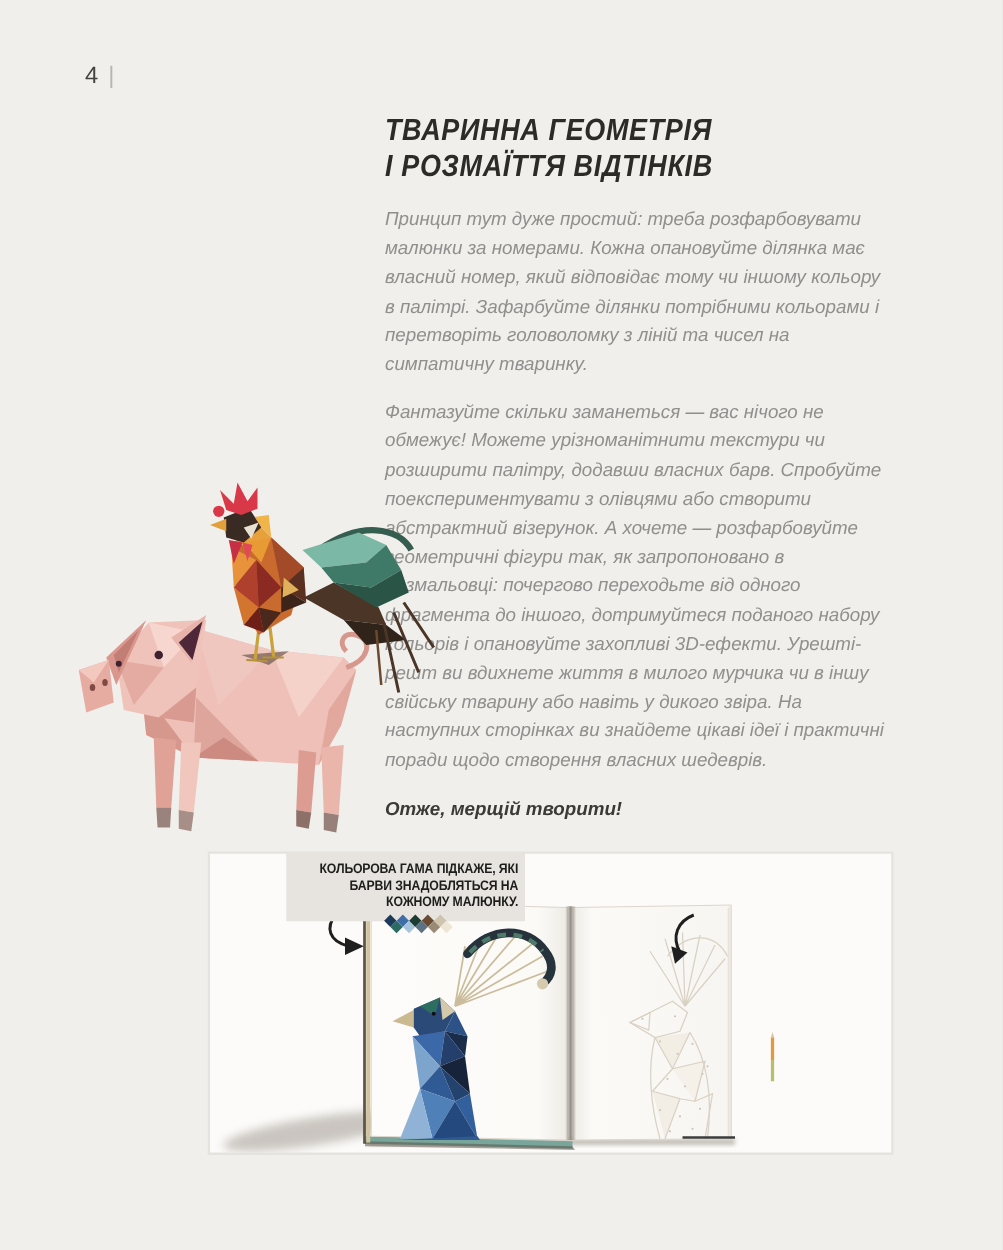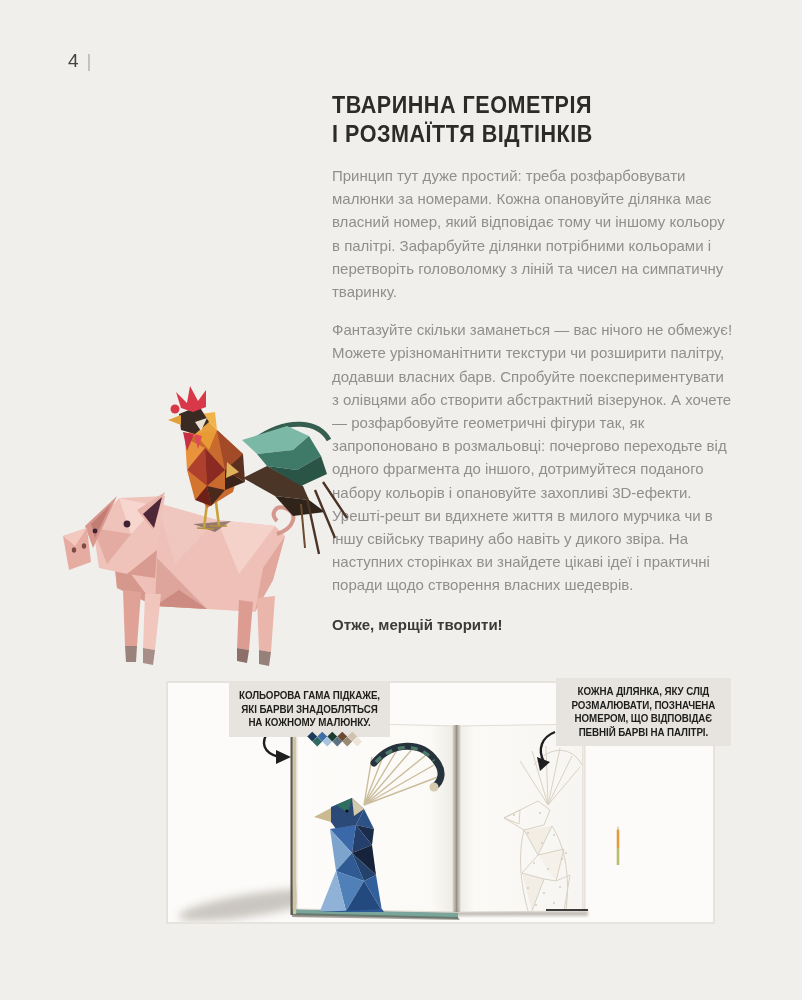--- a/index.html
+++ b/index.html
@@ -2,35 +2,35 @@
 <html><head>
 <meta charset="utf-8">
 <style>
   html,body{margin:0;padding:0;background:#e7e5e2;}
   .page{position:relative;width:802px;height:1000px;background:#f1efec;overflow:hidden;
         font-family:"Liberation Sans",sans-serif;margin:0 auto;}
   
   .pagenum{position:absolute;left:68px;top:50px;font-size:19px;color:#45423f;}
   .pagenum .sep{color:#bab5af;margin-left:8px;font-weight:300;}
   
-  .content{position:absolute;left:332px;top:90px;width:402px;}
+  .content{position:absolute;left:308px;top:90px;width:402px;font-style:italic;}
   .title{font-weight:bold;font-size:24.5px;line-height:29px;color:#2d2b28;letter-spacing:.6px;
          transform:scaleX(.88);transform-origin:left top;width:116%;margin:0 0 16px 0;}
   .para{font-size:15px;line-height:23.2px;color:#908f8d;margin:0 0 15px 0;}
   .cta{font-size:15px;line-height:22px;color:#3c3a37;font-weight:bold;margin-top:17px;}
   
   .panel{position:absolute;left:166px;top:681px;width:549px;height:243px;box-sizing:border-box;
          background:#fcfbf9;border:2px solid #e6e3de;}
   .panel svg{position:absolute;left:0;top:0;width:100%;height:100%;display:block;}
   
   .callout{position:absolute;background:#e7e4df;color:#1d1d1b;text-align:center;
            padding:7px 5px;box-sizing:border-box;z-index:5;}
   .callout .ct{display:block;font-size:11px;line-height:13.5px;font-weight:bold;letter-spacing:-.1px;
                width:112%;margin-left:-6%;transform:scaleX(.89);transform-origin:center top;}
-  #co-palette{left:229px;top:682px;width:161px;}
+  #co-palette{left:229px;top:682px;width:191px;text-align:right;}
   #co-numbers{left:556px;top:678px;width:175px;}
   #co-3d{left:586px;top:880px;width:152px;}
   
   .swatches{position:absolute;left:309px;top:733px;display:flex;z-index:6;}
   .swatch{width:6.5px;height:6.5px;transform:rotate(45deg);margin-right:-1.5px;}
   .swatch:nth-child(even){margin-top:4.5px;}
   
   .animals{position:absolute;left:57px;top:378px;width:292px;height:292px;}
 </style>
 </head>
@@ -263,17 +263,14 @@
       <span class="swatch" style="background: rgb(92, 114, 130);"></span>
       <span class="swatch" style="background: rgb(107, 74, 52);"></span>
       <span class="swatch" style="background: rgb(153, 138, 118);"></span>
       <span class="swatch" style="background: rgb(206, 195, 173);"></span>
       <span class="swatch" style="background: rgb(237, 230, 215);"></span>
     </div>
 
   <div class="callout" id="co-palette">
     <span class="ct">КОЛЬОРОВА ГАМА ПІДКАЖЕ, ЯКІ БАРВИ ЗНАДОБЛЯТЬСЯ НА КОЖНОМУ МАЛЮНКУ.</span>
   </div>
-  <div class="callout" id="co-numbers">
-    <span class="ct">КОЖНА ДІЛЯНКА, ЯКУ СЛІД РОЗМАЛЮВАТИ, ПОЗНАЧЕНА НОМЕРОМ, ЩО ВІДПОВІДАЄ ПЕВНІЙ БАРВІ НА ПАЛІТРІ.</span>
-  </div>
 
 </div>
 
 </body></html>

